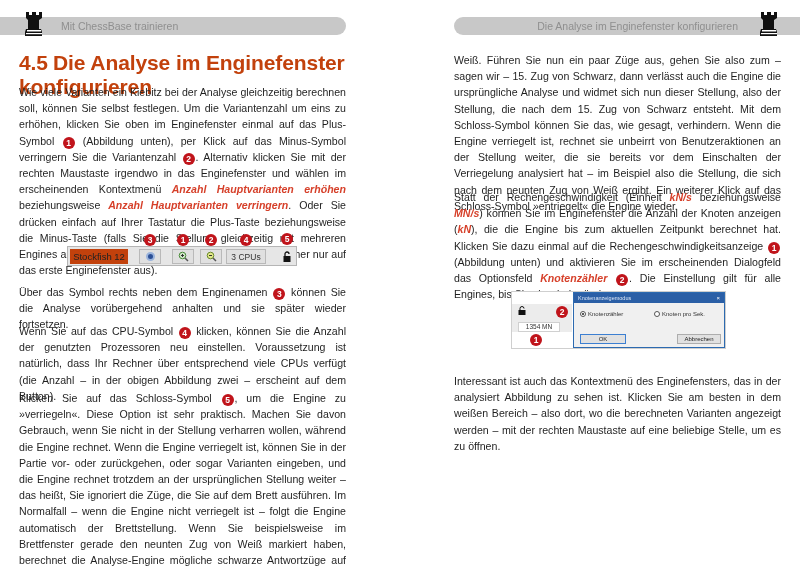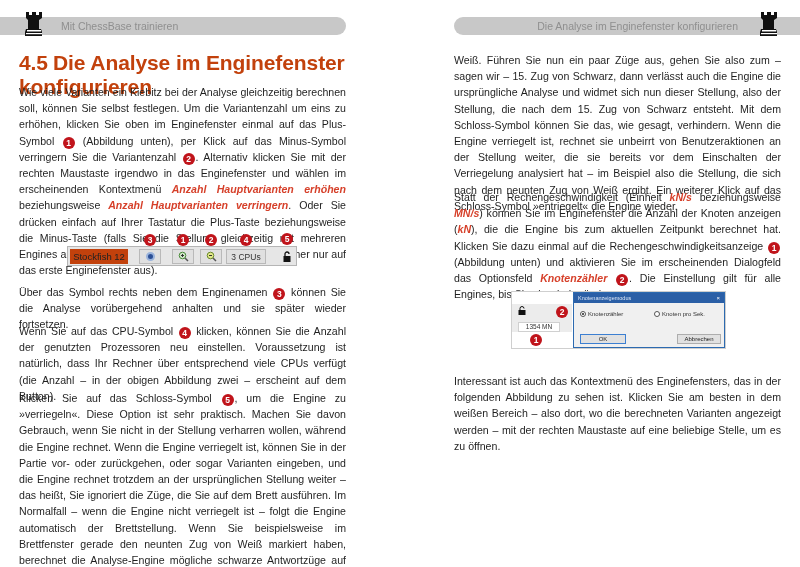--- a/index.html
+++ b/index.html
@@ -164,21 +164,21 @@
 <div class="page right">
   <div class="header-bar">Die Analyse im Enginefenster konfigurieren</div>
   <svg class="rook" viewBox="0 0 22 26">
     <path d="M3 1h3v3h3V1h4v3h3V1h3v6l-3 2v9h2l1 3v4H2v-4l1-3h2V9L3 7z" fill="#111"></path>
     <rect x="4" y="19" width="14" height="1.5" fill="#fff"></rect>
     <rect x="3" y="22" width="16" height="1.2" fill="#fff"></rect>
   </svg>
 
   <p class="para rich" style="top:52px">Weiß. Führen Sie nun ein paar Züge aus, gehen Sie also zum – sagen wir – 15. Zug von Schwarz, dann verlässt auch die Engine die ursprüngliche Analyse und widmet sich nun dieser Stellung, also der Stellung, die nach dem 15. Zug von Schwarz entsteht. Mit dem Schloss-Symbol können Sie das, wie gesagt, verhindern. Wenn die Engine verriegelt ist, rechnet sie unbeirrt von Benutzeraktionen an der Stellung weiter, die sie bereits vor dem Einschalten der Verriegelung analysiert hat – im Beispiel also die Stellung, die sich nach dem neunten Zug von Weiß ergibt. Ein weiterer Klick auf das Schloss-Symbol »entriegelt« die Engine wieder.</p>
   <p class="para rich" style="top:189px">Statt der Rechengeschwindigkeit (Einheit <span class="hl">kN/s</span> beziehungsweise <span class="hl">MN/s</span>) können Sie im Enginefenster die Anzahl der Knoten anzeigen (<span class="hl">kN</span>), die die Engine bis zum aktuellen Zeitpunkt berechnet hat. Klicken Sie dazu einmal auf die Rechengeschwindigkeitsanzeige <span class="badge">1</span> (Abbildung unten) und aktivieren Sie im erscheinenden Dialogfeld das Optionsfeld <span class="hl">Knotenzähler</span> <span class="badge">2</span>. Die Einstellung gilt für alle Engines, bis Sie sie wieder ändern.</p>
-  <p class="para rich" style="top:373px">Interessant ist auch das Kontextmenü des Enginefensters, das in der folgenden Abbildung zu sehen ist. Klicken Sie am besten in dem weißen Bereich – also dort, wo die berechneten Varianten angezeigt werden – mit der rechten Maustaste auf eine beliebige Stelle, um es zu öffnen.</p>
+  <p class="para rich" style="top:373px">Interessant ist auch das Kontextmenü des Enginefensters, das in der analysiert Abbildung zu sehen ist. Klicken Sie am besten in dem weißen Bereich – also dort, wo die berechneten Varianten angezeigt werden – mit der rechten Maustaste auf eine beliebige Stelle, um es zu öffnen.</p>
 
   <div class="page-num">147</div>
 </div>
 
 <div class="dlg-fig">
   <div class="dlg-side">
     <div class="gray"></div>
     <svg class="dlg-lock" viewBox="0 0 8 9">
         <path d="M2 4V2.5a2 2 0 0 1 4 0" fill="none" stroke="#111"></path>
         <rect x="0.5" y="4" width="7" height="5" fill="#111"></rect>

